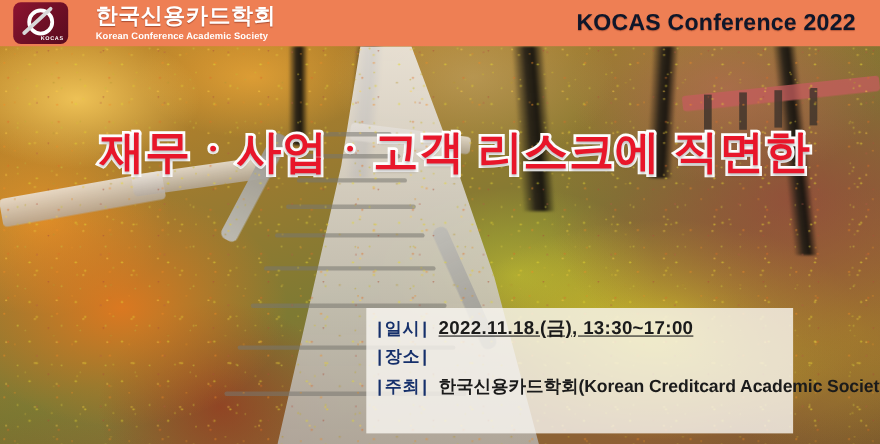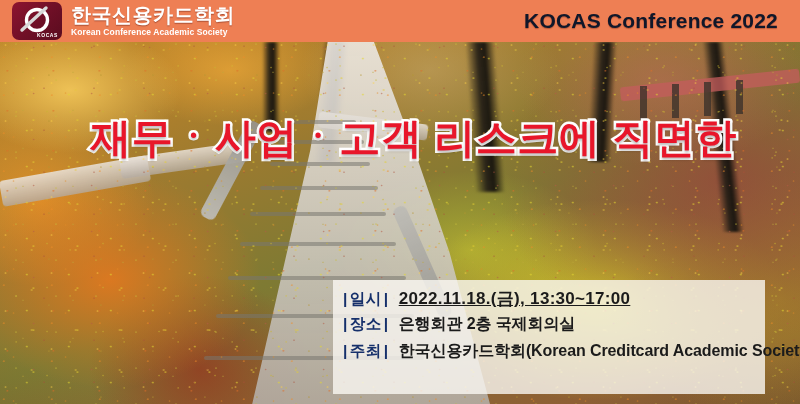--- a/index.html
+++ b/index.html
@@ -88,21 +88,21 @@
     background-size:46px 38px,52px 44px,40px 36px,58px 46px,44px 40px,50px 42px,48px 38px,54px 46px,42px 36px,56px 44px,46px 40px,50px 38px,44px 42px,52px 46px;
     opacity:.85;mix-blend-mode:normal;
   }
   .vignette{position:absolute;inset:42px 0 0 0;background:radial-gradient(ellipse 120% 110% at 50% 45%, rgba(0,0,0,0) 55%, rgba(60,30,10,.28) 100%);}
 
   
   .header{
     position:absolute;left:0;top:0;width:800px;height:42px;
     background:#ee7f54;display:flex;align-items:center;
   }
-  .logo-wrap{display:flex;align-items:center;margin-left:12px;}
+  .logo-wrap{display:flex;align-items:center;margin-left:12px;gap:16px;}
   .logo-mark{
     position:relative;width:50px;height:38px;border-radius:7px;
     background:linear-gradient(135deg,#8d1430 0%,#6e0f26 55%,#5a0c1f 100%);
     flex:0 0 auto;
   }
   .logo-mark svg{position:absolute;left:5px;top:2px;}
   .logo-kocas{
     position:absolute;right:4px;bottom:2px;color:#fff;font-size:5px;
     font-weight:bold;letter-spacing:.6px;font-family:"Liberation Sans",sans-serif;
   }
@@ -128,21 +128,21 @@
     font-size:41px;font-weight:bold;line-height:1.28;
     color:#e8162a;letter-spacing:.5px;
     -webkit-text-stroke:5px #ffffff;
     paint-order:stroke fill;
     text-shadow:0 2px 3px rgba(0,0,0,.28);
     padding-left:27px;
   }
 
   
   .infobox{
-    position:absolute;left:333px;top:280px;width:432px;height:114px;
+    position:absolute;left:333px;top:280px;width:388px;height:114px;
     background:rgba(250,248,242,.80);
     padding:7px 0 0 0;box-sizing:border-box;
   }
   .info-row{display:flex;align-items:baseline;margin:0 0 1px 8px;height:26px;}
   .info-label{
     color:#16306b;font-size:15.5px;font-weight:bold;white-space:nowrap;
     flex:0 0 auto;letter-spacing:.5px;
   }
   .info-label .bar{font-weight:bold;padding:0 2px;}
   .info-value{
@@ -208,21 +208,20 @@
 
   <div class="infobox">
 
     <div class="info-row">
       <span class="info-label"><span class="bar">|</span><span>일시</span><span class="bar">|</span></span>
       <span class="info-value big">2022.11.18.(금), 13:30~17:00</span>
     </div>
 
     <div class="info-row">
       <span class="info-label"><span class="bar">|</span><span>장소</span><span class="bar">|</span></span>
-      <span class="info-value">은행회관 2층 국제회의실</span>
     </div>
 
     <div class="info-row">
       <span class="info-label"><span class="bar">|</span><span>주최</span><span class="bar">|</span></span>
       <span class="info-value">한국신용카드학회(Korean Creditcard Academic Society)</span>
     </div>
 
 
   </div>
 

